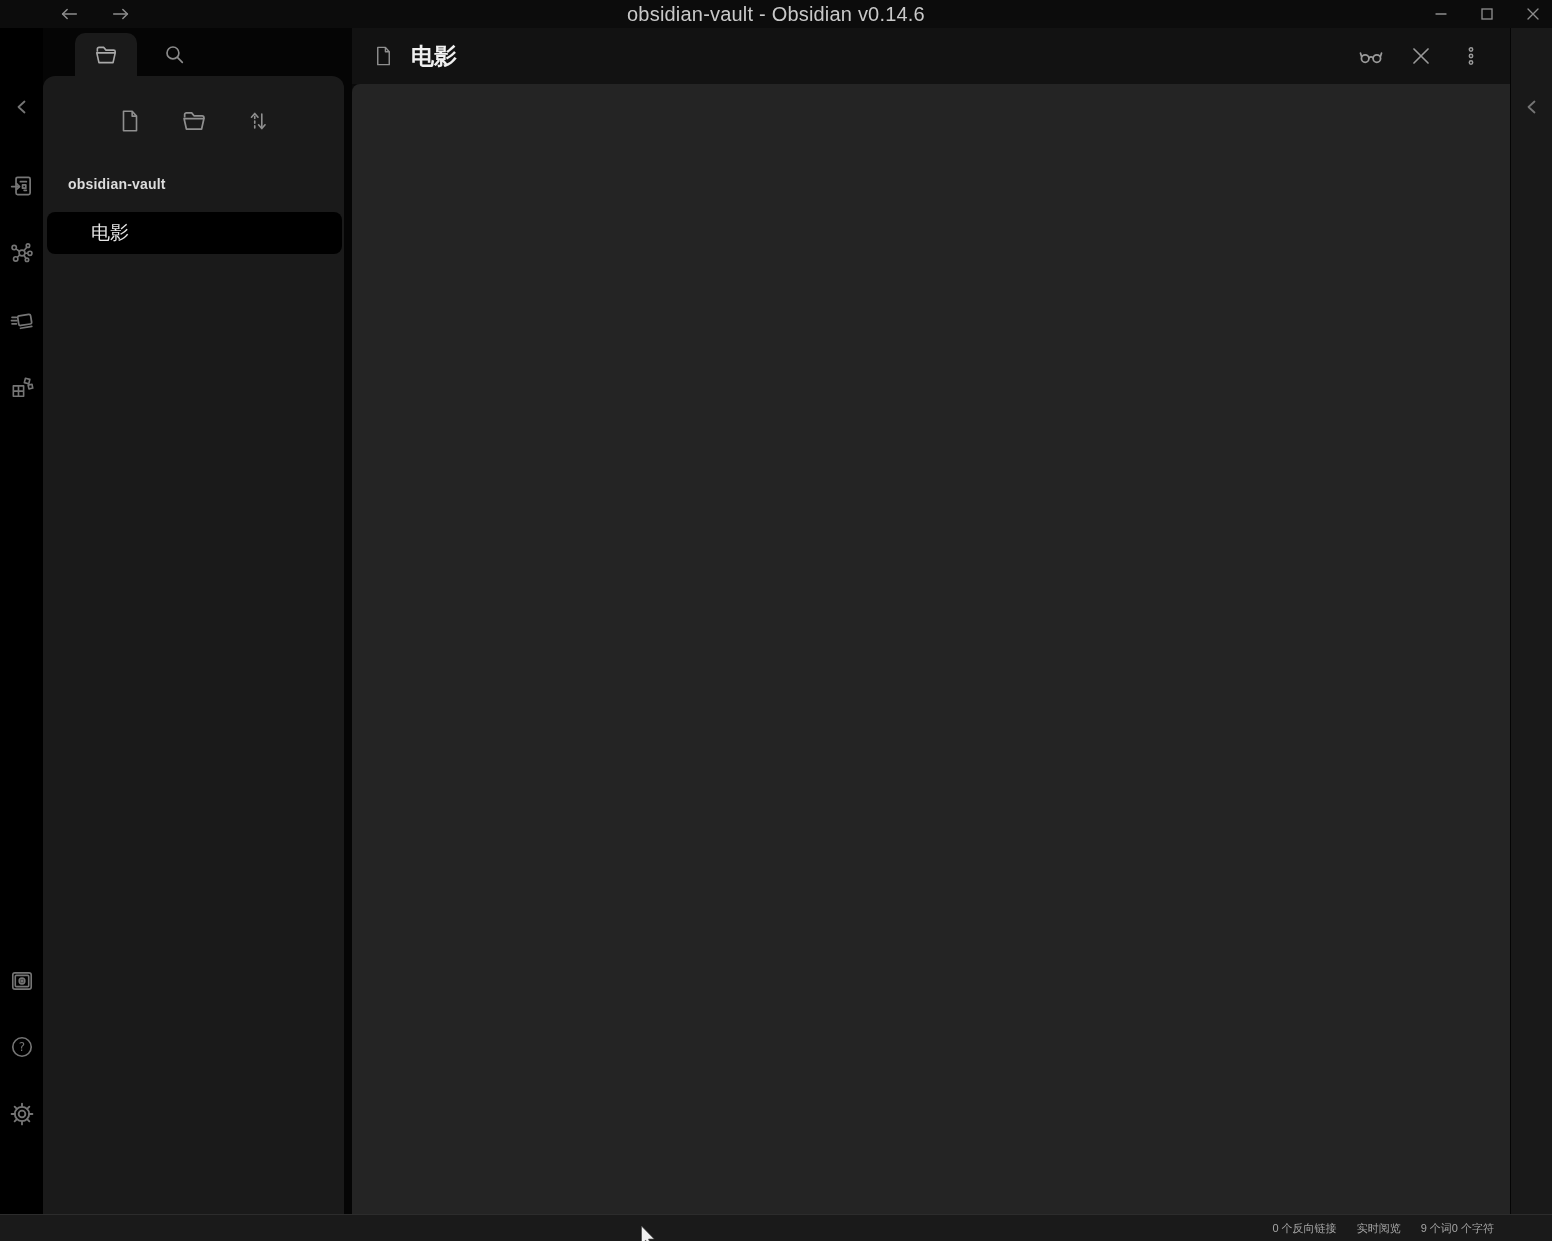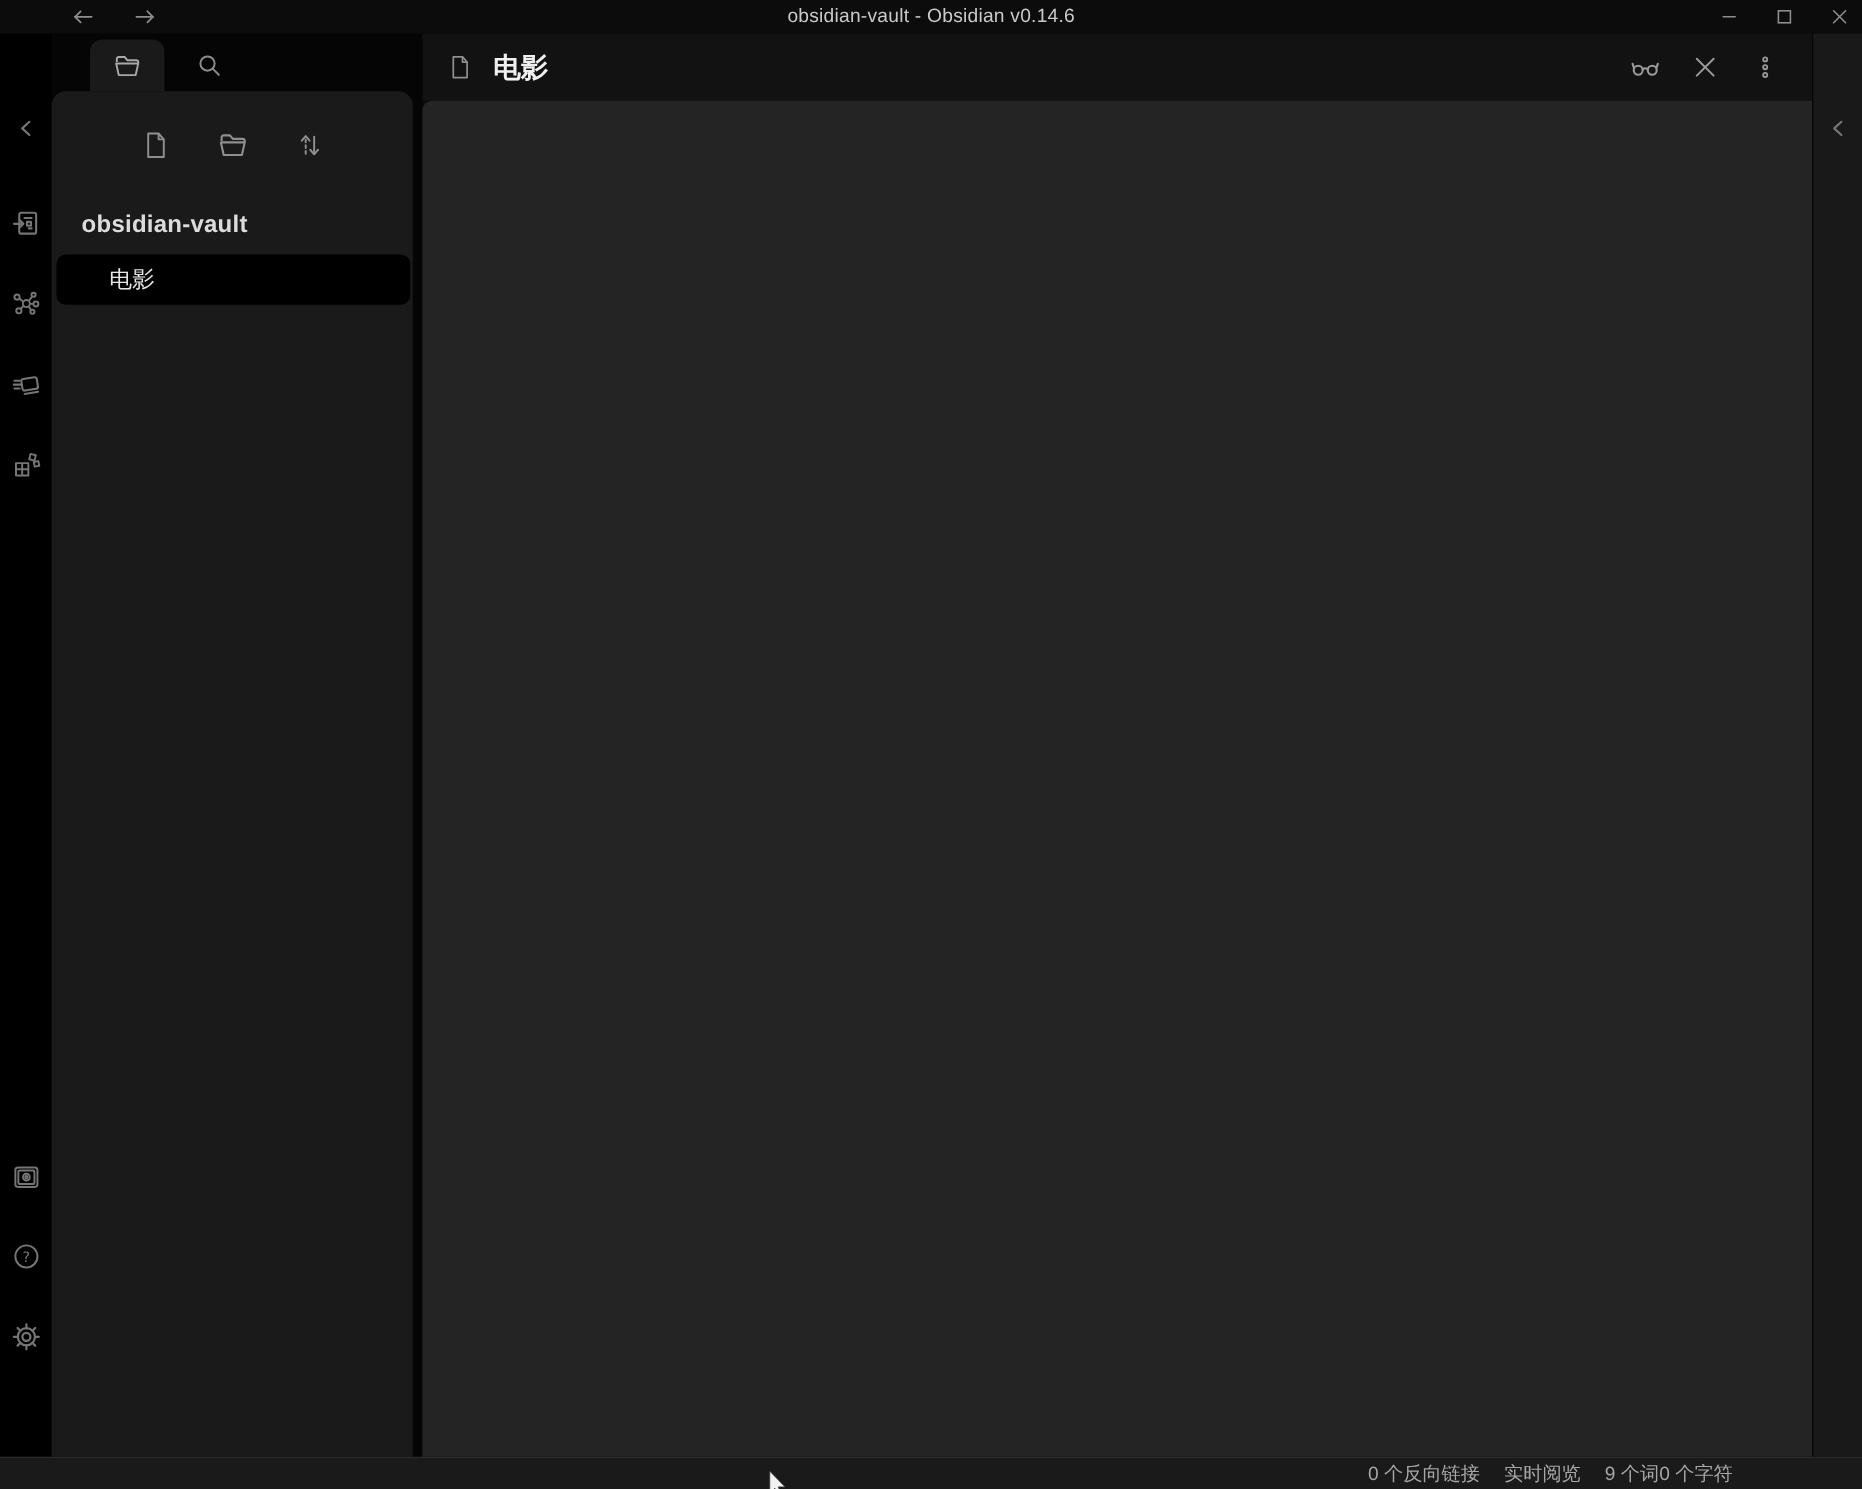--- a/index.html
+++ b/index.html
@@ -3,41 +3,41 @@
 <meta charset="utf-8">
 <style>
   * { margin:0; padding:0; box-sizing:border-box; }
   html,body { width:1552px; height:1241px; overflow:hidden; background:#000;
     font-family:"Liberation Sans","DejaVu Sans",sans-serif; }
   #app { position:relative; width:1552px; height:1241px; background:#050505; }
 
   
   .titlebar { position:absolute; left:0; top:0; width:1552px; height:28px;
     background:#0c0c0c; display:flex; align-items:center; justify-content:center; }
-  .titlebar-title { color:#c9c9c9; font-size:16px; letter-spacing:.2px; }
+  .titlebar-title { color:#c9c9c9; font-size:20px; letter-spacing:.2px; }
   .nav-arrows { position:absolute; left:56px; top:0; height:28px; display:flex; gap:26px; align-items:center; }
   .win-controls { position:absolute; right:6px; top:0; height:28px; display:flex; gap:20px; align-items:center; }
   .tb-btn { width:26px; height:26px; display:flex; align-items:center; justify-content:center; color:#8d8d8d; }
 
   
   .ribbon { position:absolute; left:0; top:28px; width:43px; height:1186px; background:#000; }
   .ribbon-btn { position:absolute; left:8px; width:28px; height:28px; display:flex;
     align-items:center; justify-content:center; color:#757575; }
 
   
   .explorer { position:absolute; left:43px; top:28px; width:309px; height:1186px; }
   .tab { position:absolute; top:5px; height:43px; width:62px; display:flex;
     align-items:center; justify-content:center; color:#a9a9a9; }
   .tab.active { background:#1a1a1a; border-radius:10px 10px 0 0; }
   .tab.inactive { color:#8b8b8b; }
   .panel { position:absolute; left:0; top:48px; width:301px; height:1138px;
     background:#1a1a1a; border-radius:12px 12px 0 0; }
   .panel-actions { display:flex; justify-content:center; gap:34px; padding-top:30px; }
   .panel-action { width:30px; height:30px; display:flex; align-items:center; justify-content:center; color:#8f8f8f; }
-  .vault-title { margin:40px 0 0 25px; color:#dcdcdc; font-size:20px; font-weight:700; letter-spacing:.2px; }
+  .vault-title { margin:40px 0 0 25px; color:#dcdcdc; font-size:14px; font-weight:700; letter-spacing:.2px; }
   .file-item { position:absolute; left:4px; top:136px; width:295px; height:42px;
     background:#000; border-radius:8px; display:flex; align-items:center; }
   .file-item-label { padding-left:44px; color:#e6e6e6; font-size:19px; }
 
   
   .editor { position:absolute; left:352px; top:28px; width:1158px; height:1186px; background:#0a0a0a; }
   .editor-header { position:absolute; left:0; top:0; width:1158px; height:56px;
     background:#121212; display:flex; align-items:center; }
   .eh-left { display:flex; align-items:center; gap:16px; padding-left:20px; color:#8f8f8f; }
   .eh-title { color:#f0f0f0; font-size:23px; font-weight:700; }
@@ -47,21 +47,21 @@
     background:#242424; border-radius:8px 0 0 0; }
 
   
   .right-strip { position:absolute; left:1511px; top:28px; width:41px; height:1186px; background:#191919; }
   .rs-btn { position:absolute; left:7px; top:65px; width:28px; height:28px;
     display:flex; align-items:center; justify-content:center; color:#757575; }
 
   
   .statusbar { position:absolute; left:0; top:1214px; width:1552px; height:27px;
     background:#1a1a1a; border-top:1px solid #2c2c2c; display:flex; align-items:center;
-    justify-content:flex-end; padding-right:108px; color:#a6a6a6; font-size:16px; }
+    justify-content:flex-end; padding-right:58px; color:#a6a6a6; font-size:11px; }
   .sb-item { white-space:nowrap; }
   .sb-gap-lg { margin-left:20px; }
   .sb-gap-sm { }
 
   
   .cursor { position:absolute; left:641px; top:1226px; }
 
   svg { display:block; }
 </style>
 </head>

